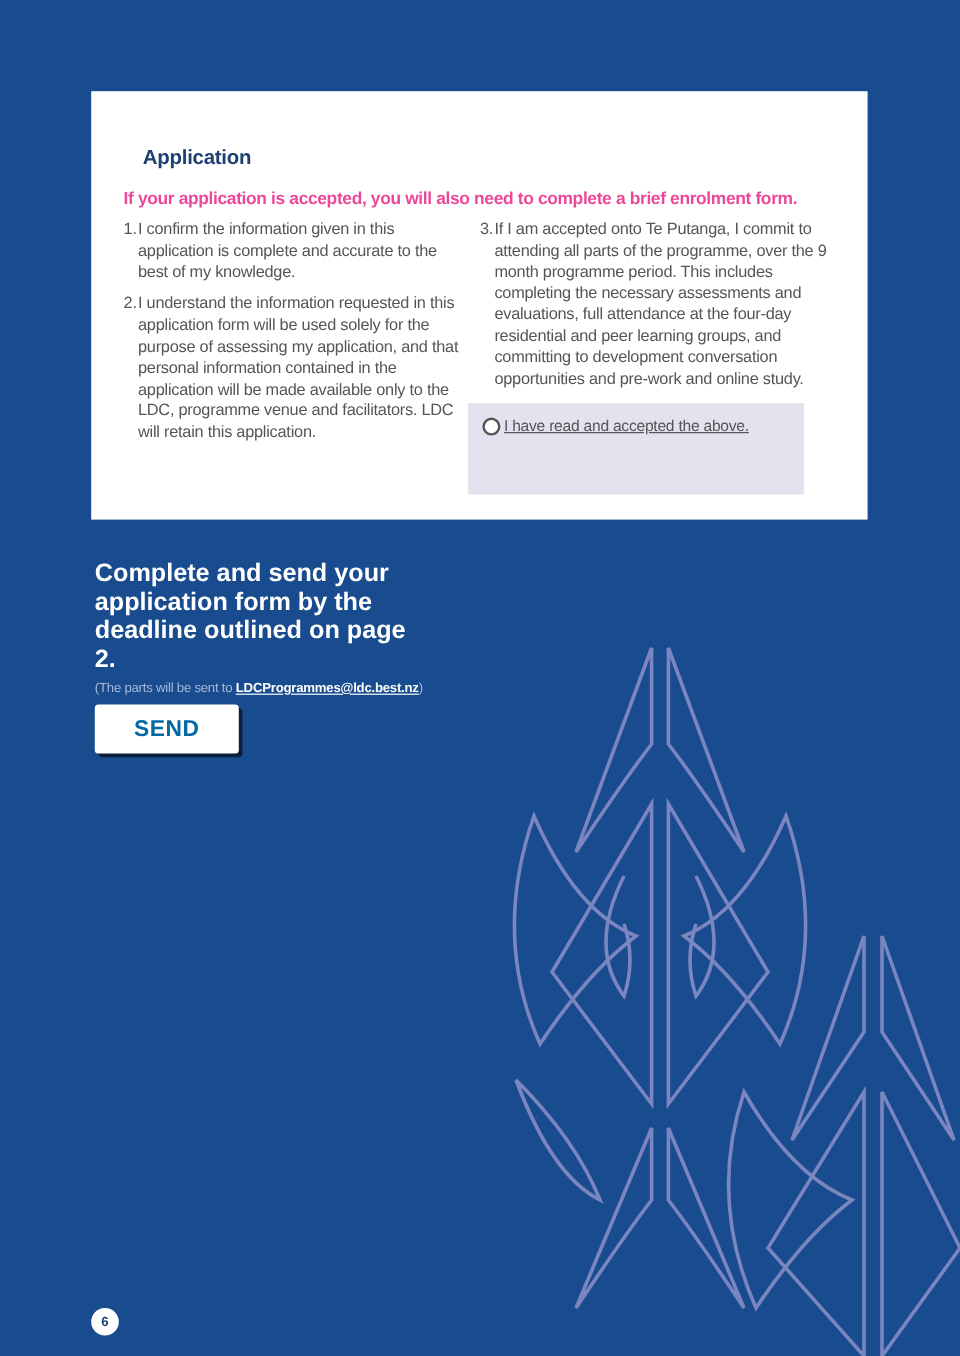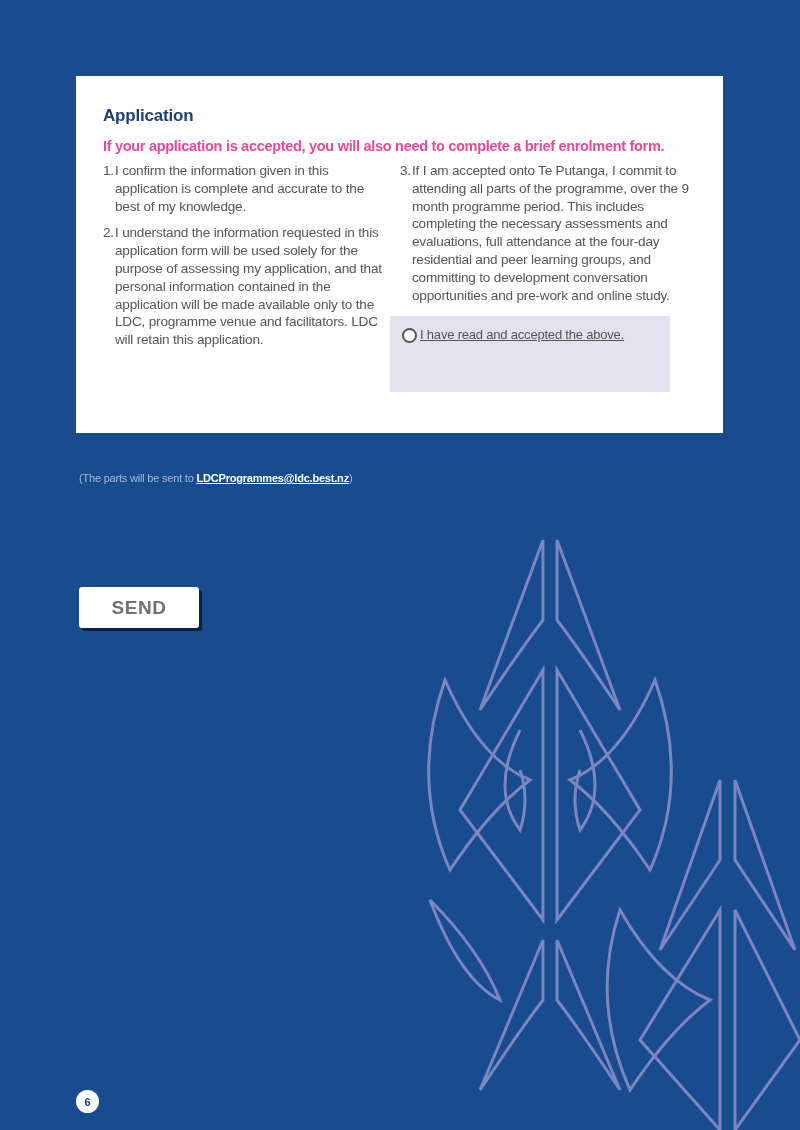--- a/index.html
+++ b/index.html
@@ -1,34 +1,34 @@
 <!DOCTYPE html>
 <html><head>
 <meta charset="utf-8">
 <style>
   html, body { margin:0; padding:0; }
   body { width:800px; height:1130px; background:#184c8e; position:relative; overflow:hidden; font-family:"Liberation Sans", sans-serif; }
   .card { position:absolute; left:76px; top:76px; width:647px; height:357px; background:#ffffff; box-sizing:border-box; padding:30px 26px 0 27px; }
-  .card h2 { margin:0; font-size:17px; color:#1d3f72; font-weight:bold; letter-spacing:-0.2px; }
+  .card h2 { margin:16px; font-size:17px; color:#1d3f72; font-weight:bold; letter-spacing:-0.2px; }
   .card .intro { margin:12px 0 0 0; font-size:14.5px; font-weight:bold; color:#ec4899; letter-spacing:-0.3px; }
   .cols { display:flex; margin-top:8px; }
   .col { width:297px; font-size:13.6px; color:#555; line-height:17.8px; letter-spacing:-0.2px; }
   .col.left { width:284px; margin-right:13px; }
   .item { display:flex; margin-bottom:9px; }
   .num { width:12px; flex:none; }
   .accept { margin-top:12px; margin-left:-10px; width:280px; height:76px; background:#e2e3ee; box-sizing:border-box; padding:10px 12px; }
   .check-row { display:flex; align-items:center; font-size:13px; color:#555;text-decoration:underline; }
   .radio { width:15px; height:15px; border:2px solid #555; border-radius:50%; margin-right:3px; background:#fff; box-sizing:border-box; cursor:pointer; }
   .date-row { display:flex; align-items:center; margin-top:10px; font-size:13px; color:#555; }
   .date-input { margin-left:9px; width:207px; height:22px; border:none; background:#fff; }
   .cta { position:absolute; left:79px; top:466px; color:#fff; }
   .cta h3 { margin:0; font-size:21px; line-height:24px; font-weight:bold; width:270px; }
   .cta .note { margin-top:6px; font-size:11px; color:#a9b8d8; letter-spacing:-0.2px; }
   .cta .note a { color:#fff; font-weight:bold; text-decoration:underline; }
-  .send { position:absolute; left:79px; top:587px; width:120px; height:41px; background:#fff; border-radius:3px; box-shadow:3px 3px 0 #0b1f3d; border:none; color:#737373; font-weight:bold; font-size:19px; letter-spacing:0.5px; cursor:pointer; font-family:"Liberation Sans", sans-serif; }
+  .send { position:absolute; left:79px; top:587px; width:120px; height:41px; background:#fff; border-radius:3px; box-shadow:3px 3px 0 #0b1f3d; border:none; color:#0369a1; font-weight:bold; font-size:19px; letter-spacing:0.5px; cursor:pointer; font-family:"Liberation Sans", sans-serif; }
   .page-num { position:absolute; left:76px; top:1090px; width:23px; height:23px; border-radius:50%; background:#fff; color:#1d3f72; font-size:11px; font-weight:bold; display:flex; align-items:center; justify-content:center; }
   .pattern { position:absolute; left:420px; top:530px; width:380px; height:600px; }
 </style>
 </head>
 <body>
 
 <div class="card">
   <h2>Application</h2>
   <p class="intro">If your application is accepted, you will also need to complete a brief enrolment form.</p>
   <div class="cols">
@@ -51,20 +51,21 @@
         <div class="check-row">
           <span class="radio"></span>
           <span>I have read and accepted the above.</span>
         </div>
       </div>
     </div>
   </div>
 </div>
 
 <div class="cta">
+  <h3>Complete and send your application form by the deadline outlined on page 2.</h3>
   <div class="note">
     <span>(The parts will be sent to </span><a>LDCProgrammes@ldc.best.nz</a><span>)</span>
   </div>
 </div>
 
 <button class="send">SEND</button>
 
 <svg class="pattern" viewBox="0 0 380 600" fill="none" stroke="#7b86c0" stroke-width="3">
   <g>
     <path d="M123 10 L60 180 Q100 120 123 90 Z"></path>

